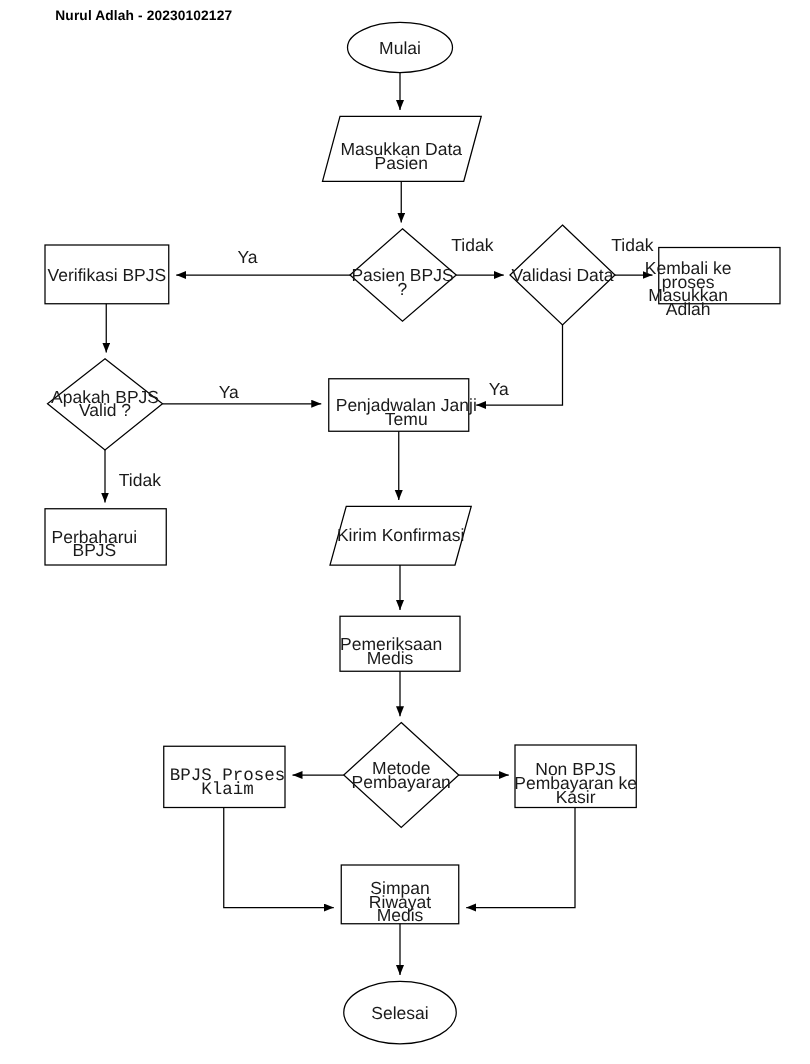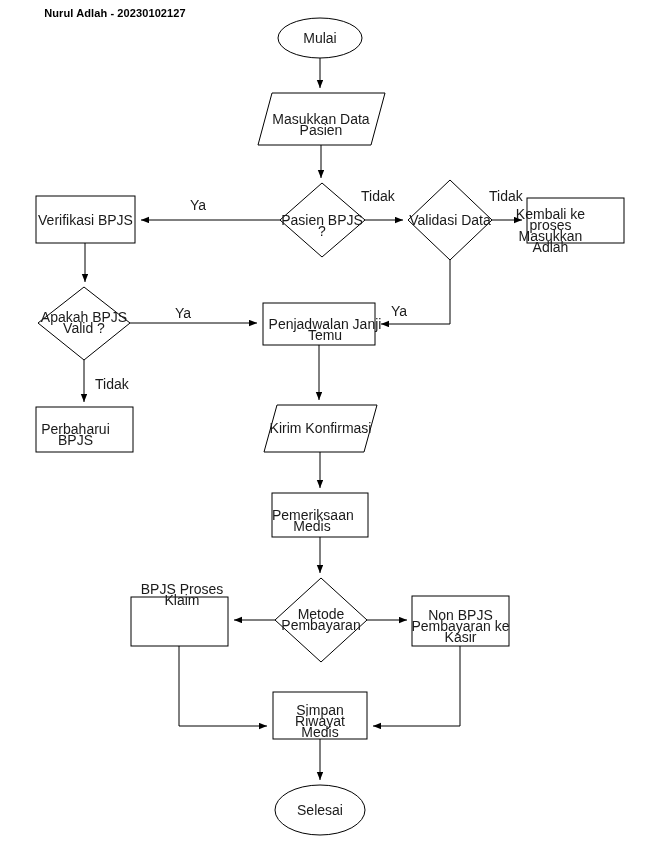--- a/index.html
+++ b/index.html
@@ -177,21 +177,21 @@
 
   <div class="node-label" style="left:263px; top:423px; width:115px;">Kirim Konfirmasi</div>
 
   <div class="node-label" style="left:272px; top:510px; width:80px;">Pemeriksaan Medis</div>
 
   <div class="node-label" style="left:276px; top:609px; width:90px;">
     <div>Metode</div>
     <div>Pembayaran</div>
   </div>
 
-  <div class="node-label" style="left:131px; top:584px; width:102px;">BPJS Proses Klaim</div>
+  <div class="node-label" style="left:131px; top:616px; width:102px;font-family:Liberation Mono, monospace;">BPJS Proses Klaim</div>
 
   <div class="node-label" style="left:409px; top:610px; width:103px;">
     <div>Non BPJS</div>
     <div>Pembayaran ke Kasir</div>
   </div>
 
   <div class="node-label" style="left:273px; top:705px; width:94px;">
     <div>Simpan Riwayat</div>
     <div>Medis</div>
   </div>

